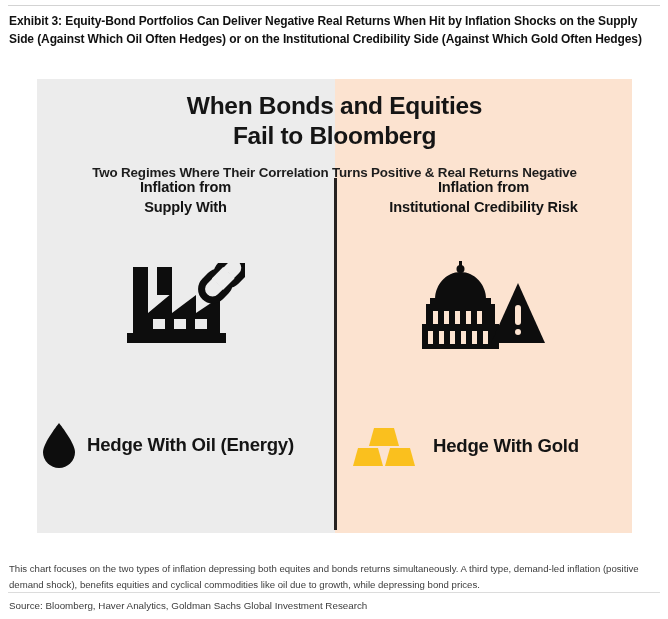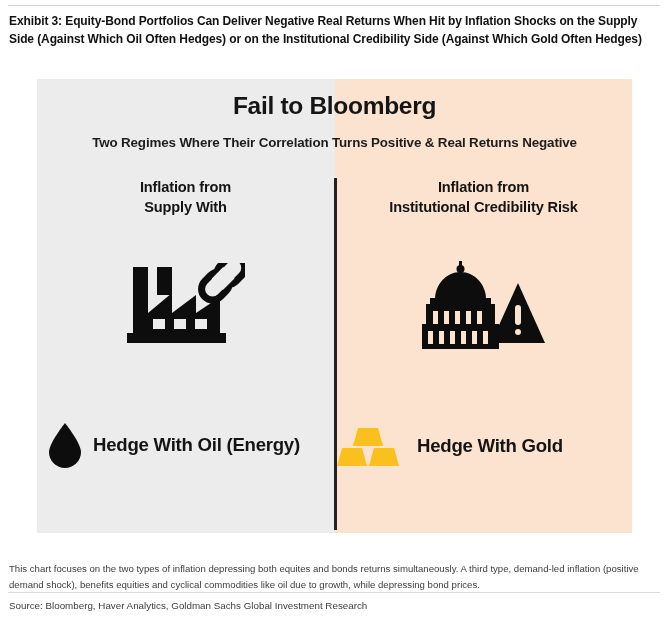--- a/index.html
+++ b/index.html
@@ -126,22 +126,22 @@
 
   .hedge-row {
     position: absolute;
     bottom: 62px;
     left: 0;
     width: 100%;
     display: flex;
     align-items: center;
     justify-content: flex-start;
   }
-  .hedge-row.left-row  { padding-left: 10px; }
-  .hedge-row.right-row { padding-left: 2px; }
+  .hedge-row.left-row  { padding-left: 4px; }
+  .hedge-row.right-row { padding-left: 18px; }
   .hedge-label {
     font-size: 18.6px;
     font-weight: bold;
     color: #141414;
     letter-spacing: -0.25px;
     margin-left: 10px;
   }
   .right-row .hedge-label { margin-left: 18px; }
 
   
@@ -179,20 +179,21 @@
 
 <div class="exhibit-title">Exhibit 3: Equity-Bond Portfolios Can Deliver Negative Real Returns When Hit by Inflation Shocks on the Supply Side (Against Which Oil Often Hedges) or on the Institutional Credibility Side (Against Which Gold Often Hedges)</div>
 
 <div class="figure">
 
   <div class="panel panel-left"></div>
   <div class="panel panel-right"></div>
 
   <div class="fig-head">
     <div class="fig-title">
+      <div>When Bonds and Equities</div>
       <div>Fail to Bloomberg</div>
     </div>
     <div class="fig-subtitle">Two Regimes Where Their Correlation Turns Positive &amp; Real Returns Negative</div>
   </div>
 
   <div class="divider"></div>
 
   <div class="col col-left">
     <div class="col-head">
       <div>Inflation from</div>

